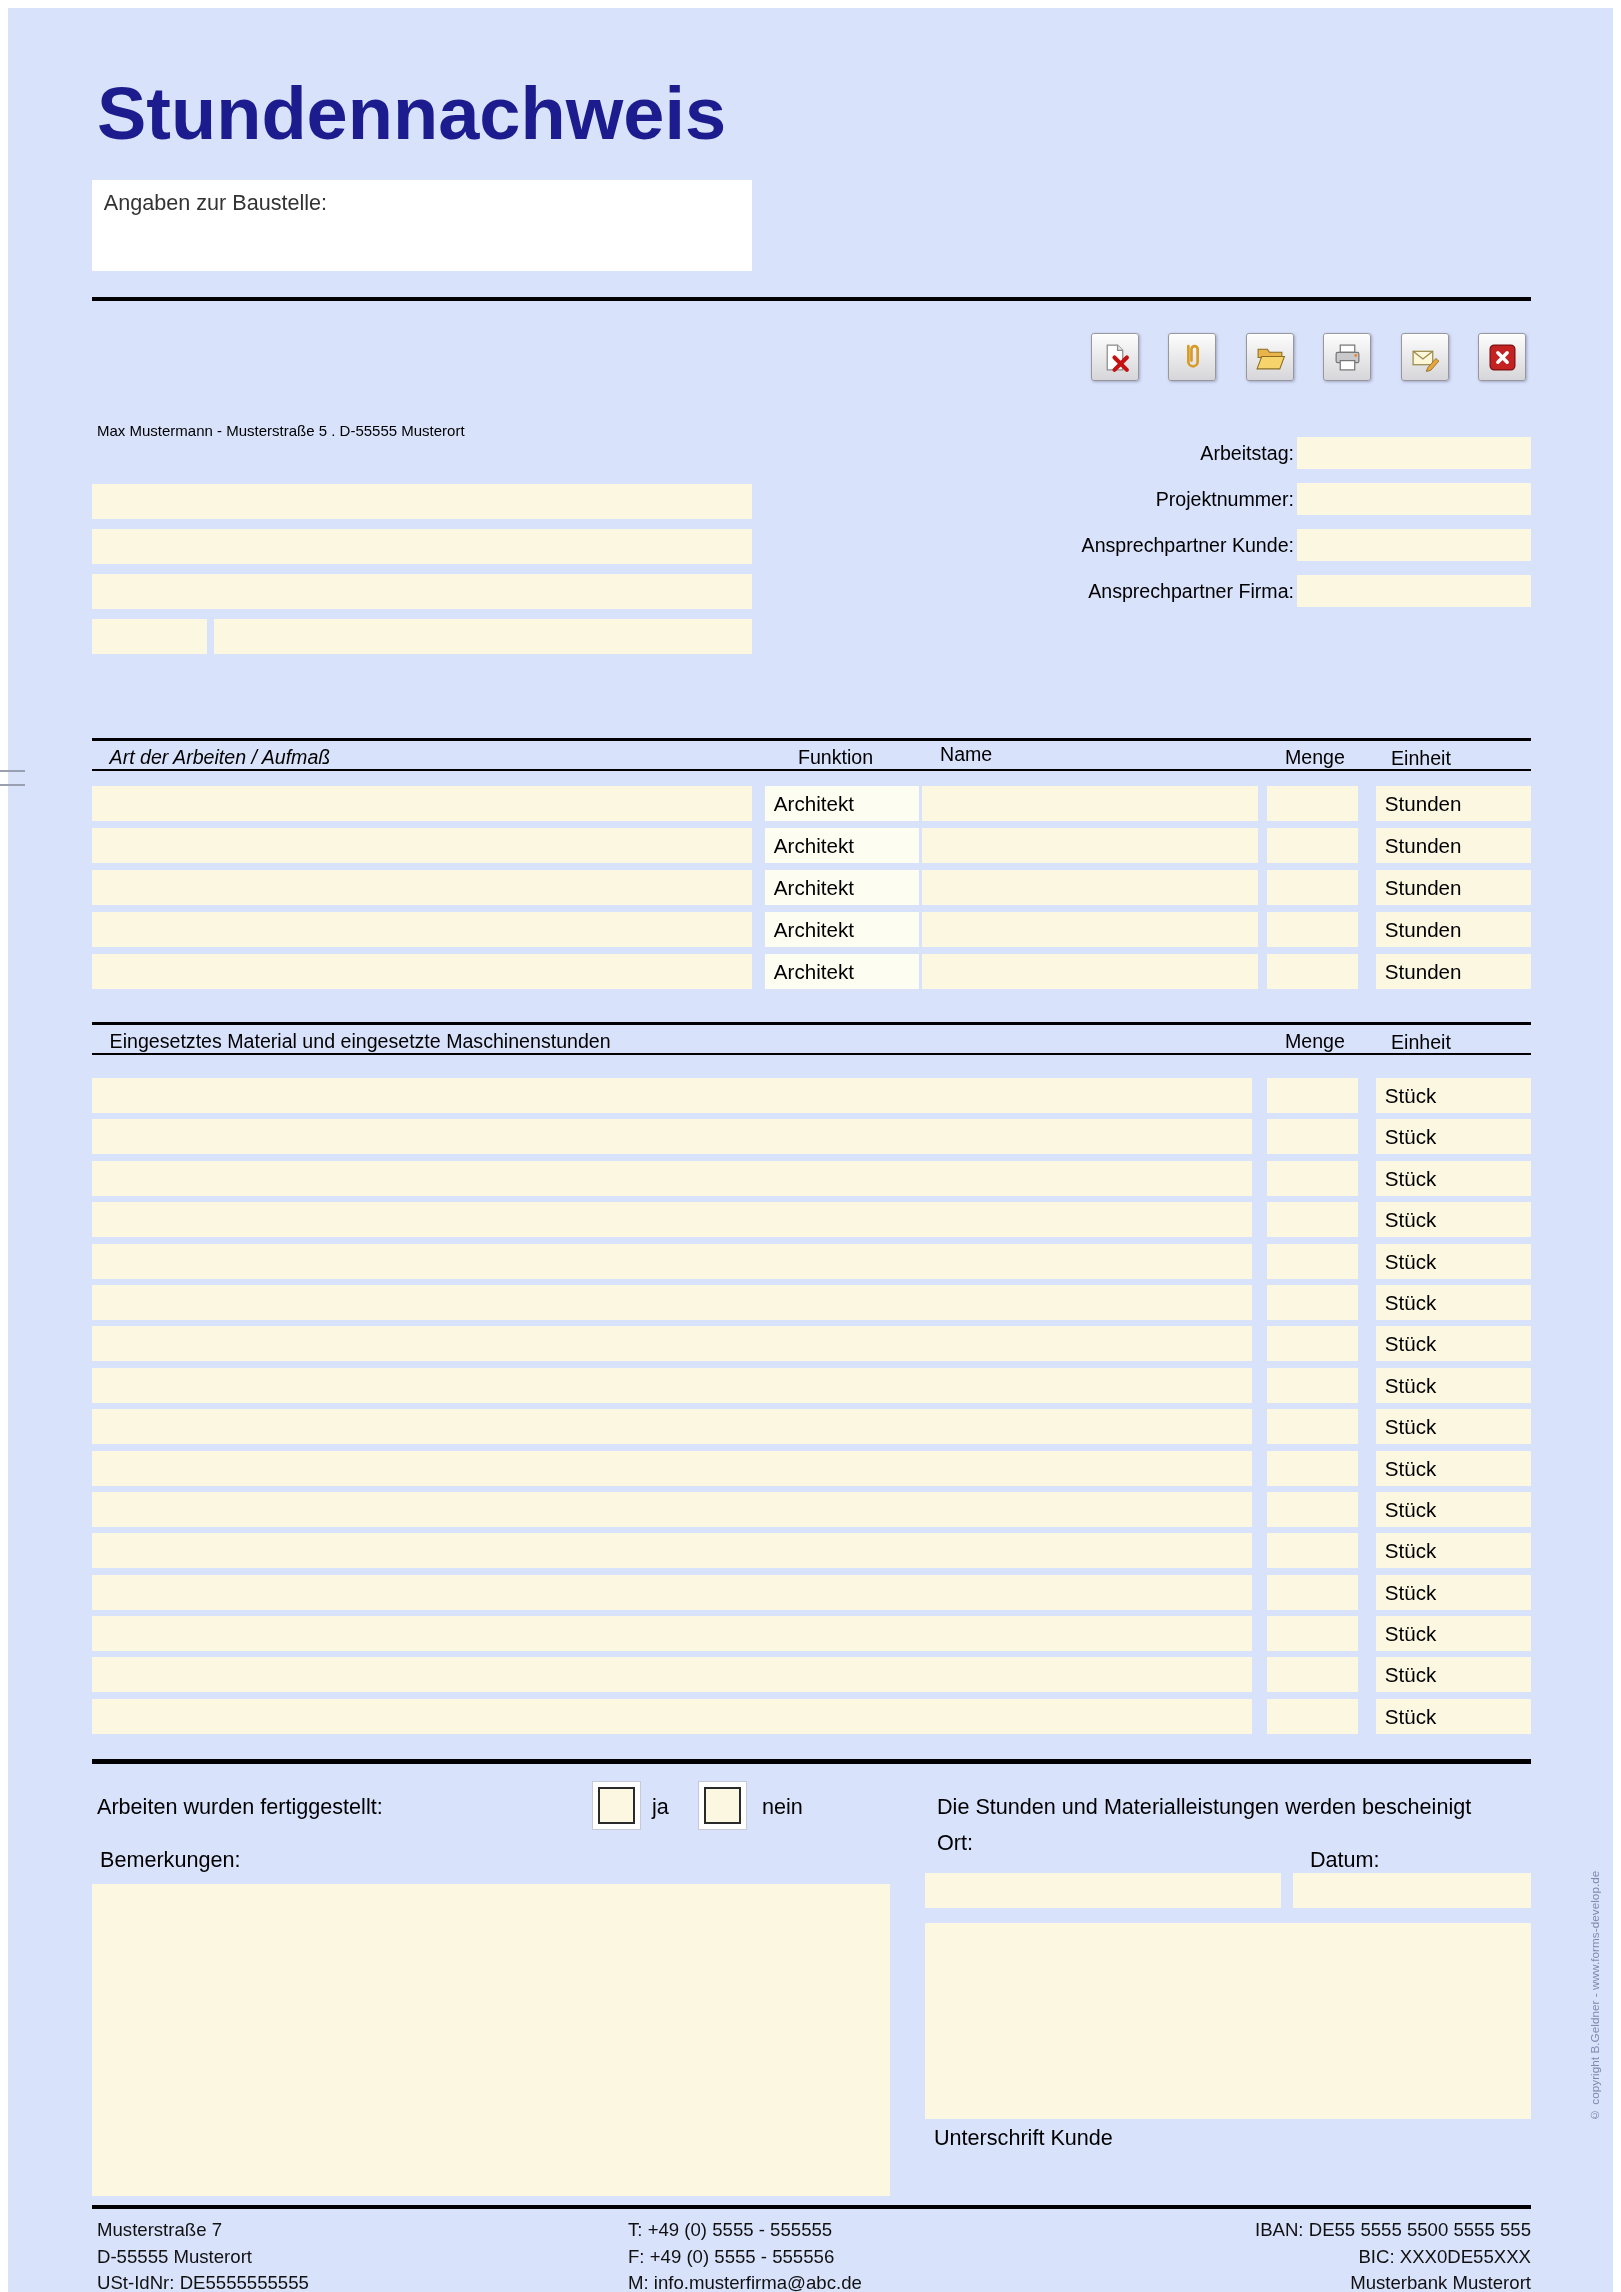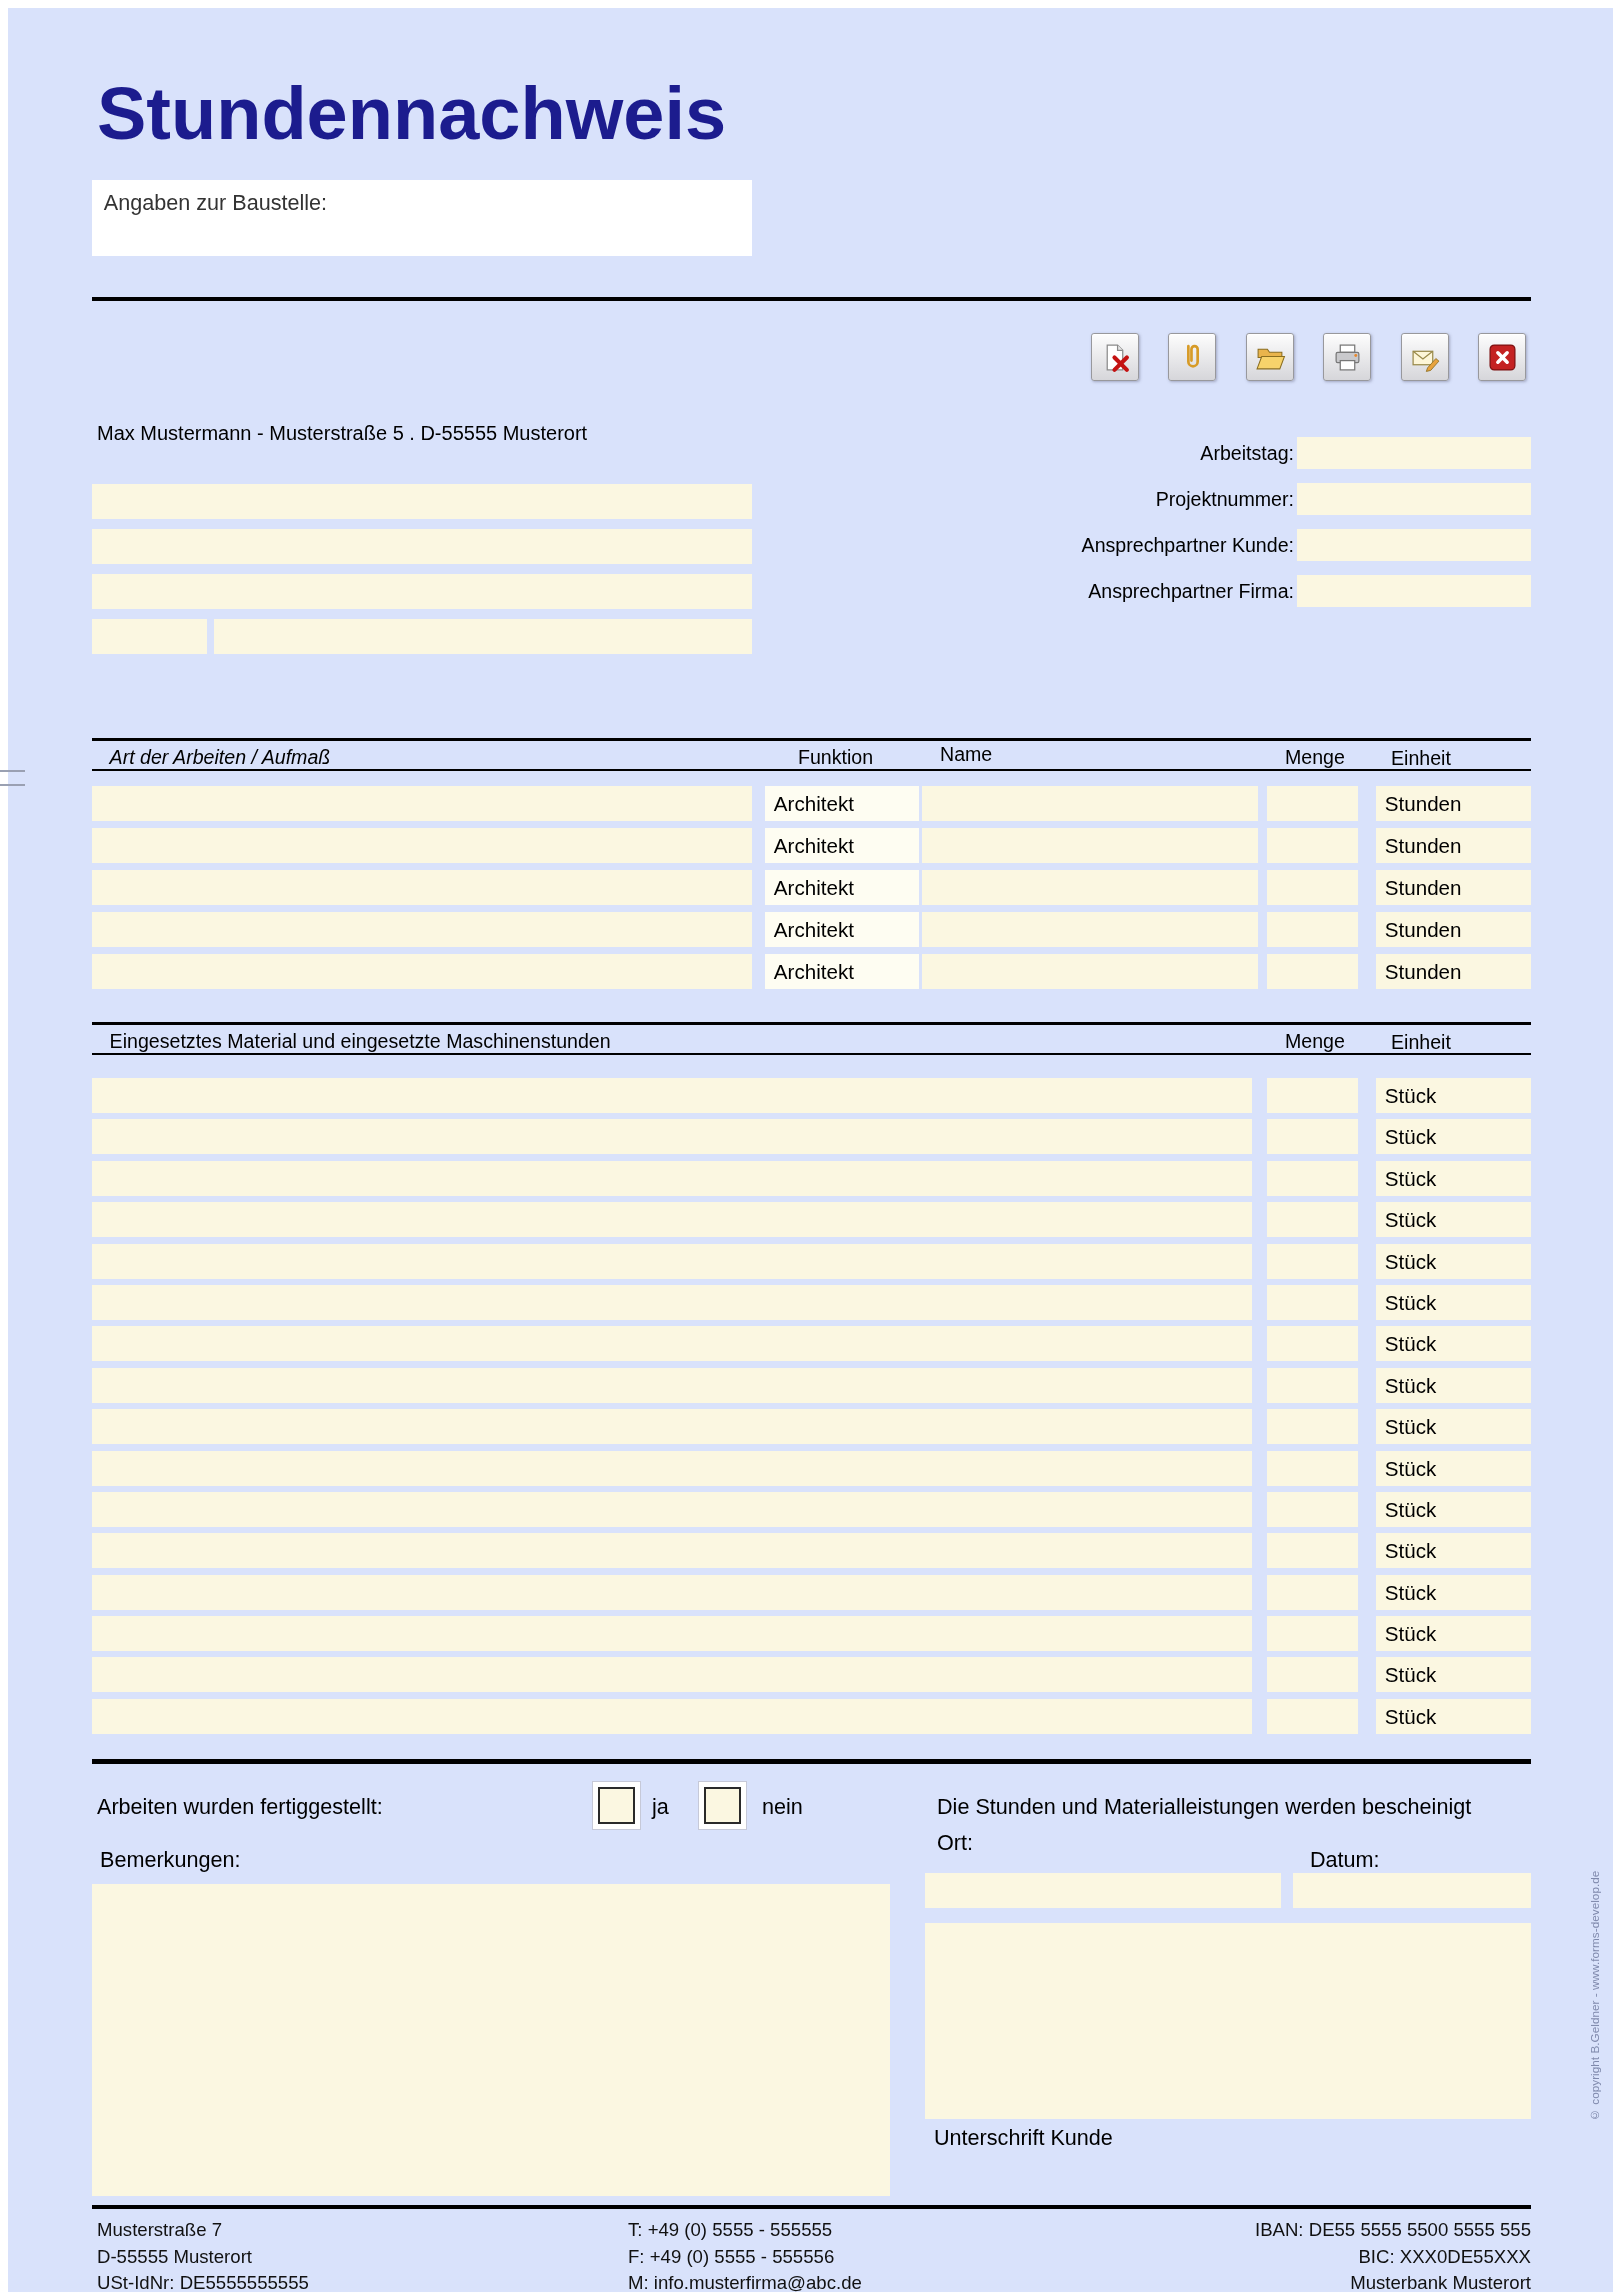--- a/index.html
+++ b/index.html
@@ -2,21 +2,21 @@
 <html><head>
 <meta charset="utf-8">
 <style>
   * { margin:0; padding:0; box-sizing:border-box; }
   body { background:#ffffff; font-family:"Liberation Sans", sans-serif; }
   .canvas { position:relative; width:1621px; height:2293px; background:#ffffff; overflow:hidden; }
   .page-bg { position:absolute; left:7.8px; top:7.8px; right:7.8px; bottom:0; background:#d9e2fb; }
   .field { position:absolute; background:#fbf7e1; }
   .lbl { position:absolute; font-size:19.6px; color:#000; white-space:nowrap; }
   .title { position:absolute; left:97px; top:71px; font-size:74px; font-weight:bold; color:#1c1c8e; letter-spacing:0; }
-  .white-box { position:absolute; left:92px; top:180px; width:660px; height:76px; background:#ffffff; }
+  .white-box { position:absolute; left:92px; top:180px; width:660px; height:91px; background:#ffffff; }
   .white-box .bx-label { position:absolute; left:11.8px; top:9.8px; font-size:21.6px; color:#333; }
   .rule { position:absolute; background:#000; }
   
   .tbtn { position:absolute; top:333px; width:48px; height:48px; border:1px solid #98989c; border-radius:2.9px;
           background:linear-gradient(#fdfdfd,#d6d6da); box-shadow:inset 0 1px 0 #fff, 1px 1px 2.9px rgba(60,60,90,.35);
           display:flex; align-items:center; justify-content:center; cursor:pointer; }
   .tbtn svg { width:31px; height:31px; }
   
   .meta-rows { position:absolute; left:686px; top:437px; width:845px; display:flex; flex-direction:column; gap:14px; }
   .meta-row { position:relative; height:32px; }
@@ -94,21 +94,21 @@
       <path d="M17 25 l8-9 3 2.5-8 9-4.2 1z" fill="#e8a33d" stroke="#8a6d1f" stroke-width="0.8"></path>
     </svg>
   </div>
   <div class="tbtn" style="left:1478px;">
     <svg viewBox="0 0 30 30">
       <rect x="3" y="3" width="24" height="24" rx="4" fill="#c42222" stroke="#7d1010" stroke-width="1.2"></rect>
       <path d="M10.5 10.5 L19.5 19.5 M19.5 10.5 L10.5 19.5" stroke="#ffffff" stroke-width="3.4" stroke-linecap="round"></path>
     </svg>
   </div>
 
-  <div class="lbl" style="left:97px; top:422px; font-size:20px;">Max Mustermann - Musterstraße 5 . D-55555 Musterort</div>
+  <div class="lbl" style="left:97px; top:422px; font-size:15px;">Max Mustermann - Musterstraße 5 . D-55555 Musterort</div>
 
   <div class="field" style="left:92px; top:484px; width:660px; height:35px;"></div>
   <div class="field" style="left:92px; top:529px; width:660px; height:35px;"></div>
   <div class="field" style="left:92px; top:574px; width:660px; height:35px;"></div>
   <div class="field" style="left:92px; top:619px; width:115px; height:35px;"></div>
   <div class="field" style="left:214px; top:619px; width:538px; height:35px;"></div>
 
   <div class="meta-rows">
 
 

